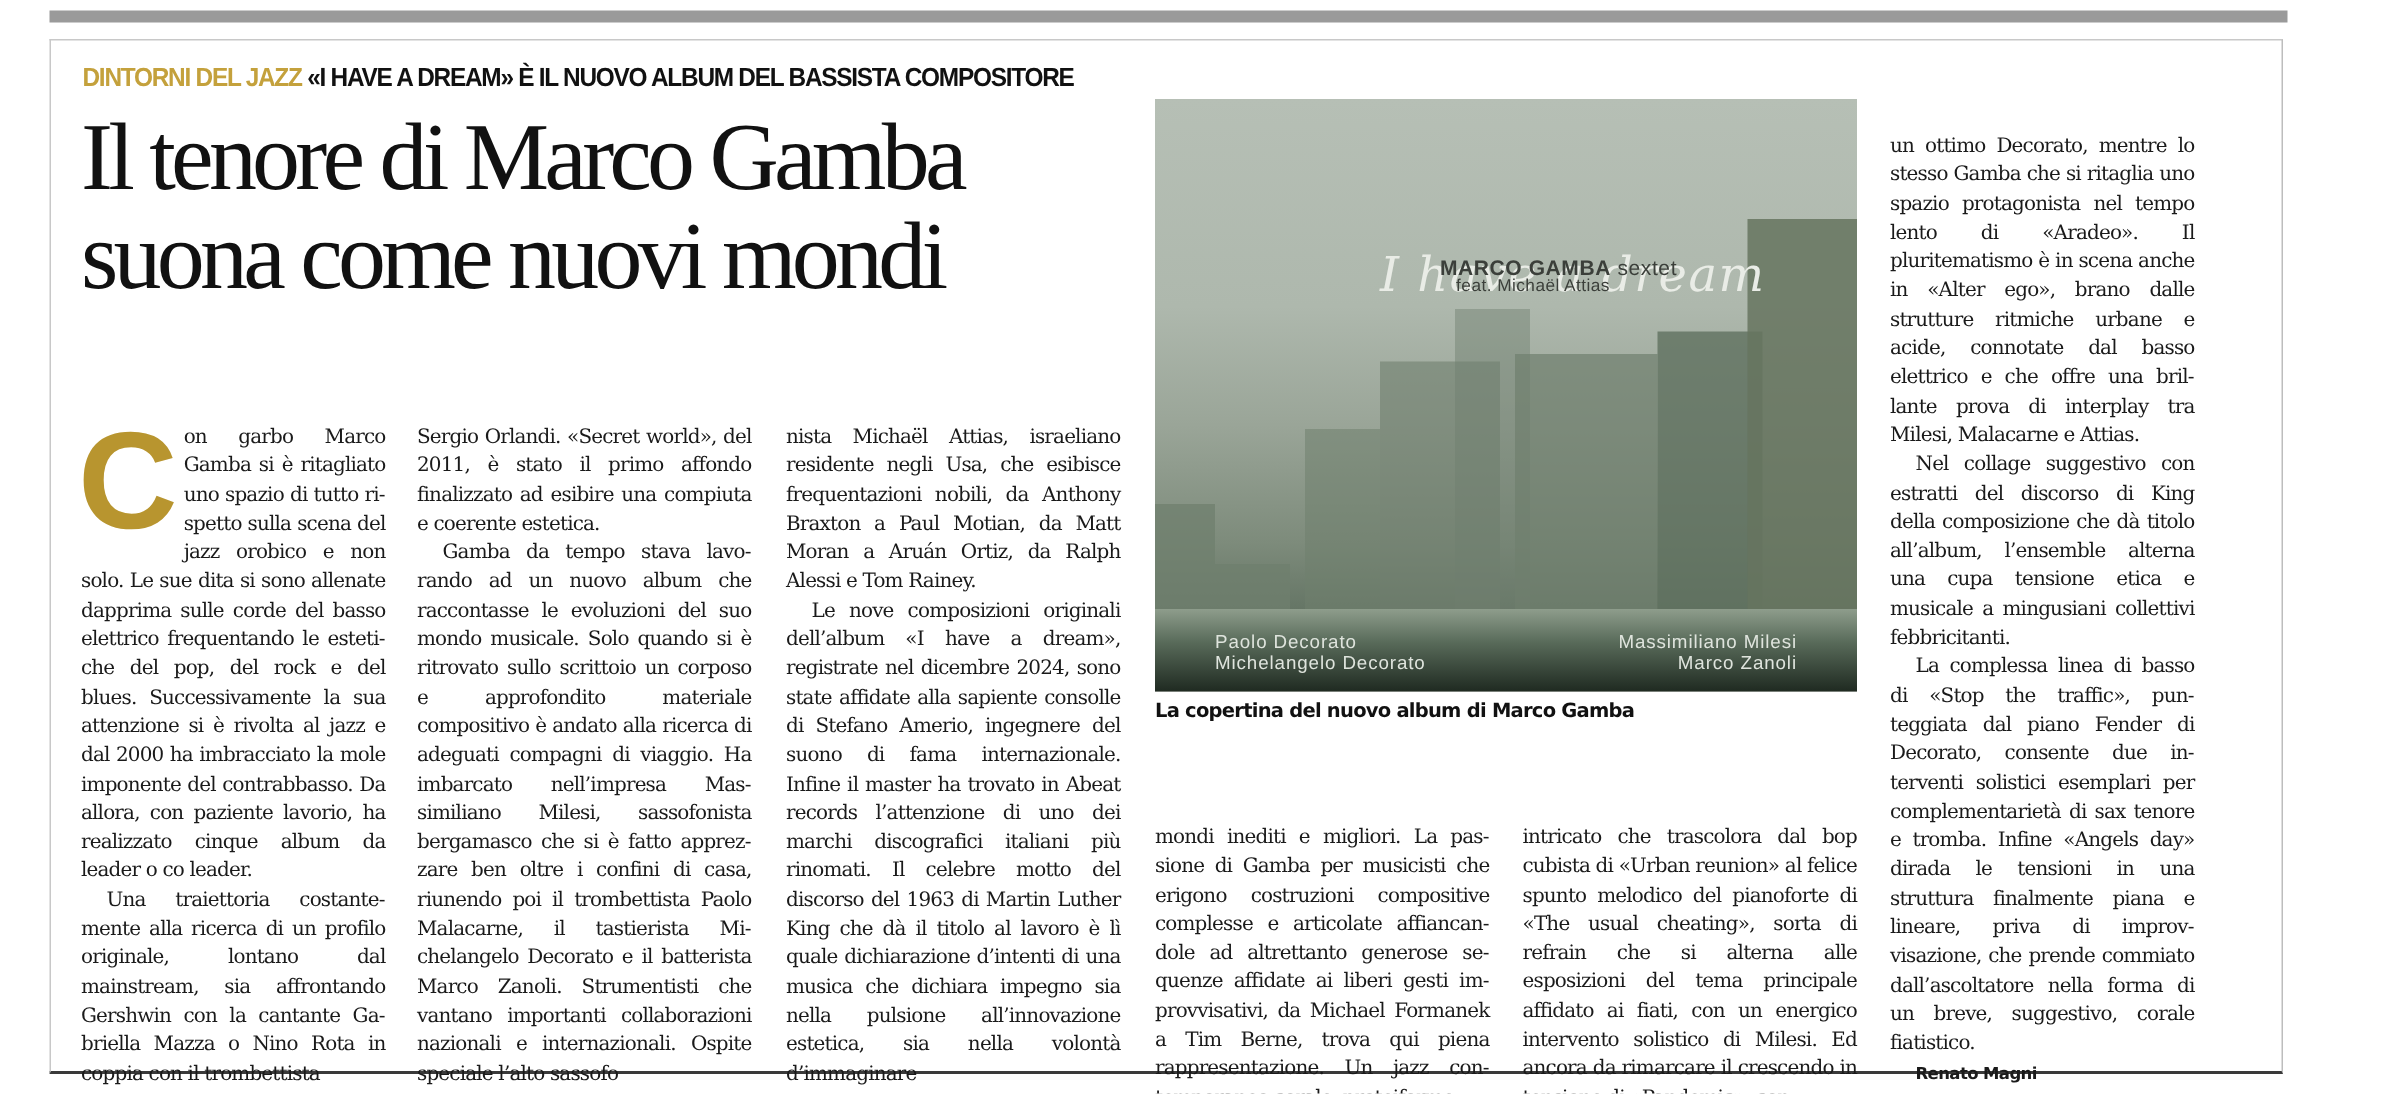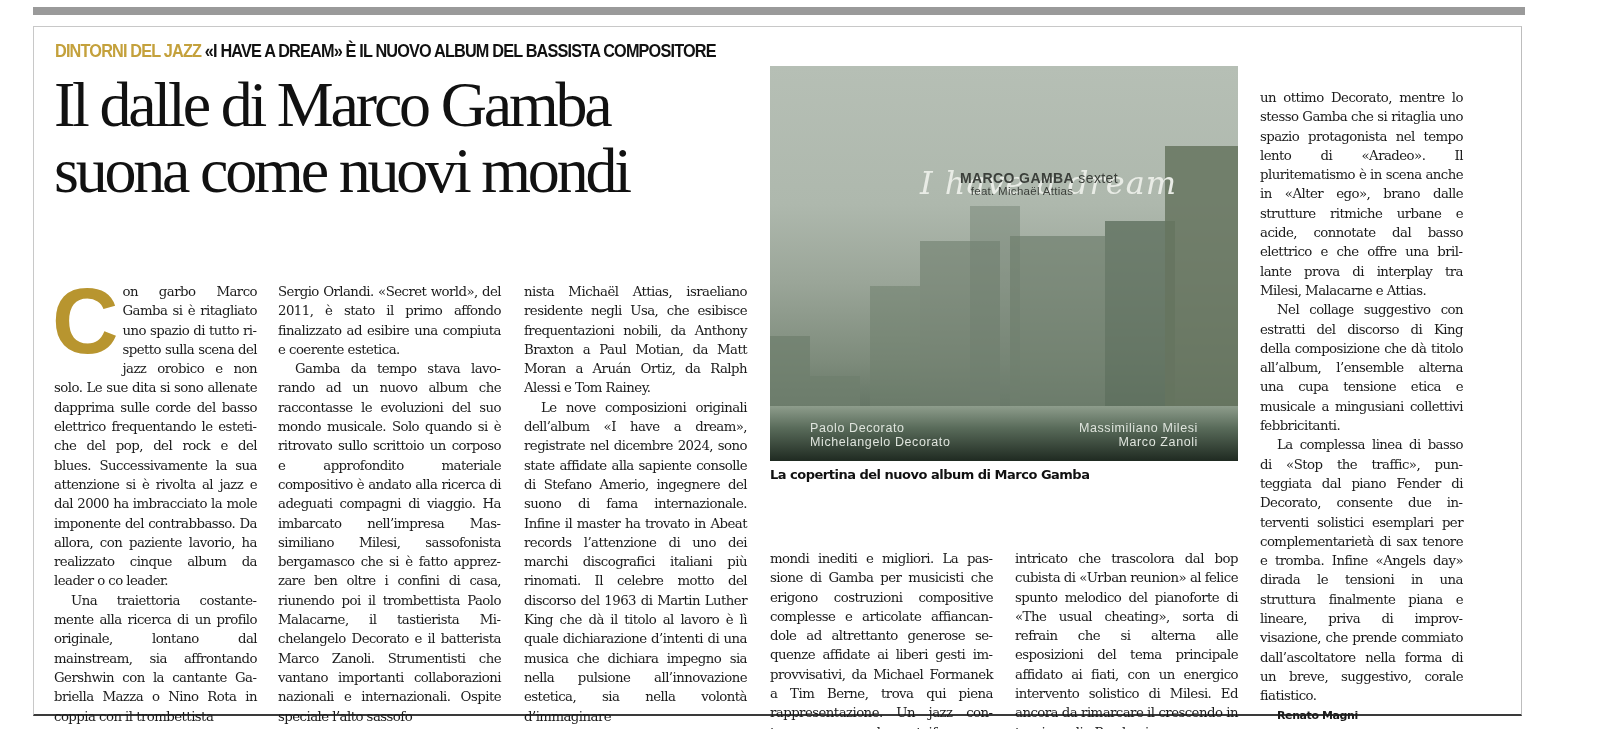--- a/index.html
+++ b/index.html
@@ -39,21 +39,21 @@
 
 <div class="topbar"></div>
 <div class="frame"></div>
 
 <div class="kicker">
   <span class="cat">DINTORNI DEL JAZZ</span>
   <span class="sub">«I HAVE A DREAM» È IL NUOVO ALBUM DEL BASSISTA COMPOSITORE</span>
 </div>
 
 <h1 class="headline">
-  <div>Il dalle di Marco Gamba</div>
+  <div>Il tenore di Marco Gamba</div>
   <div>suona come nuovi mondi</div>
 </h1>
 
 <div class="col c1">
   <p class="noind"><span class="dropcap">C</span><span>on garbo Marco Gamba si è ritagliato uno spazio di tutto ri­spetto sulla scena del jazz orobico e non solo. Le sue dita si sono allenate dappri­ma sulle corde del basso elet­trico frequentando le esteti­che del pop, del rock e del blues. Successivamente la sua attenzione si è rivolta al jazz e dal 2000 ha imbracciato la mole imponente del contrab­basso. Da allora, con paziente lavorio, ha realizzato cinque album da leader o co leader.</span></p>
   <p>Una traiettoria costante­mente alla ricerca di un profi­lo originale, lontano dal mainstream, sia affrontando Gershwin con la cantante Ga­briella Mazza o Nino Rota in coppia con il trombettista</p>
 </div>
 
 <div class="col c2">
   <p class="noind">Sergio Orlandi. «Secret world», del 2011, è stato il primo affondo finalizzato ad esibire una com­piuta e coerente estetica.</p>

